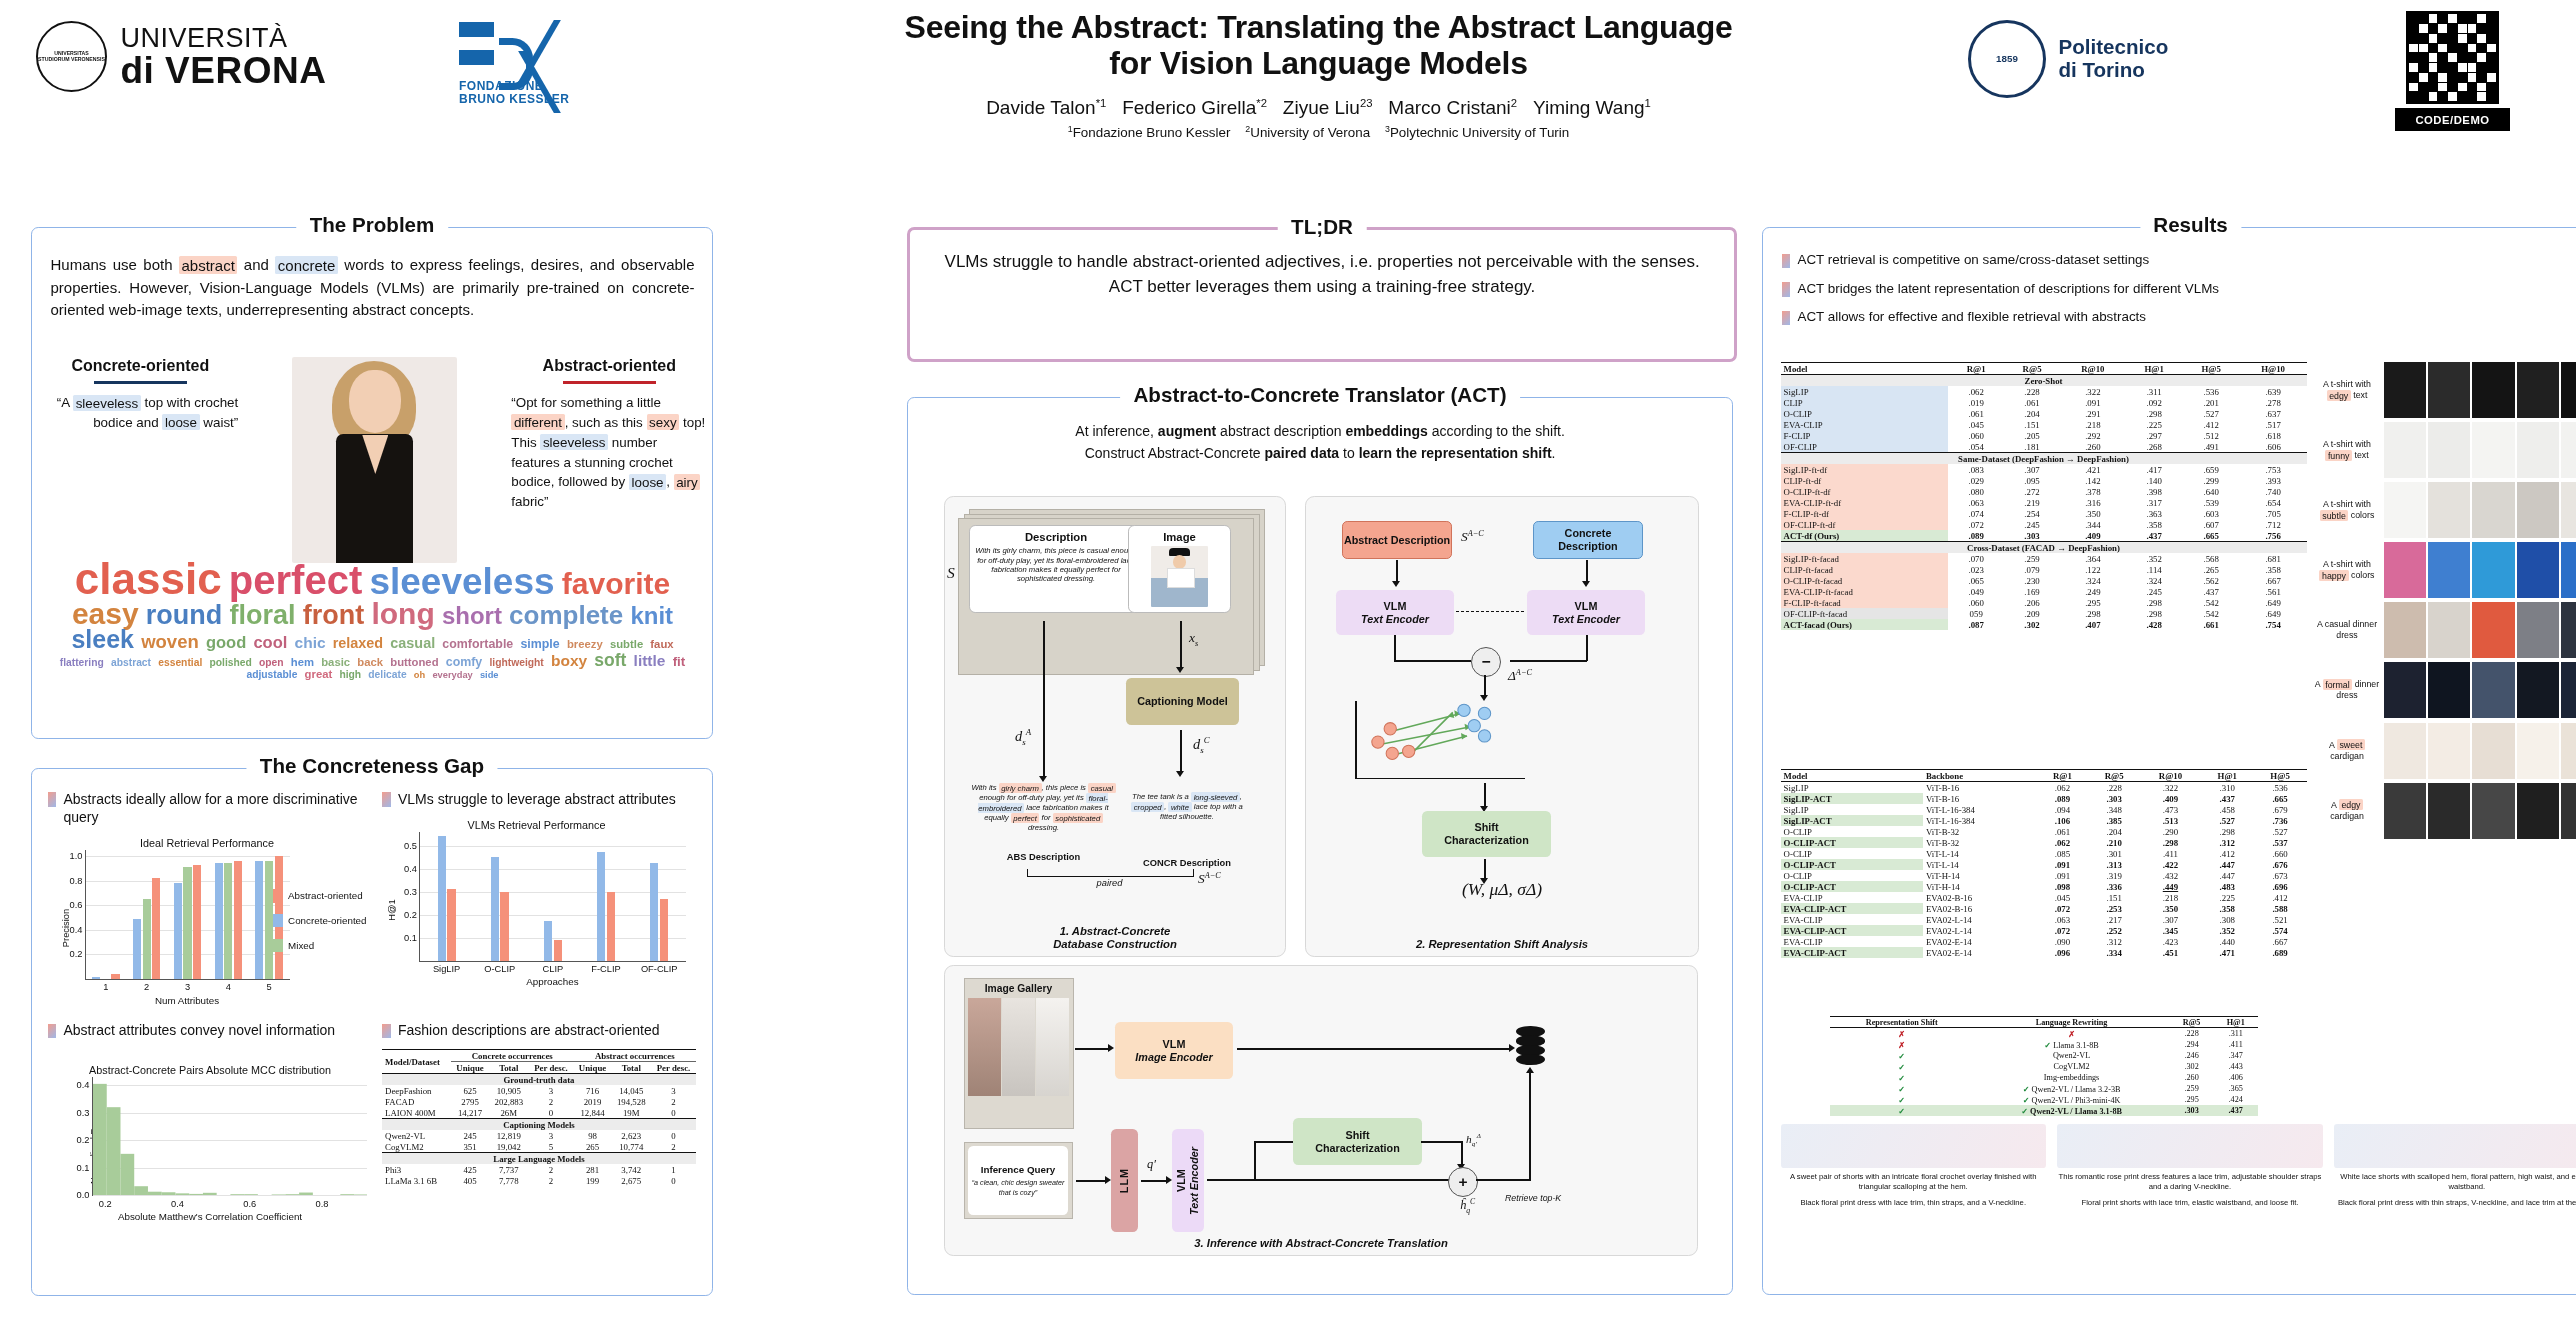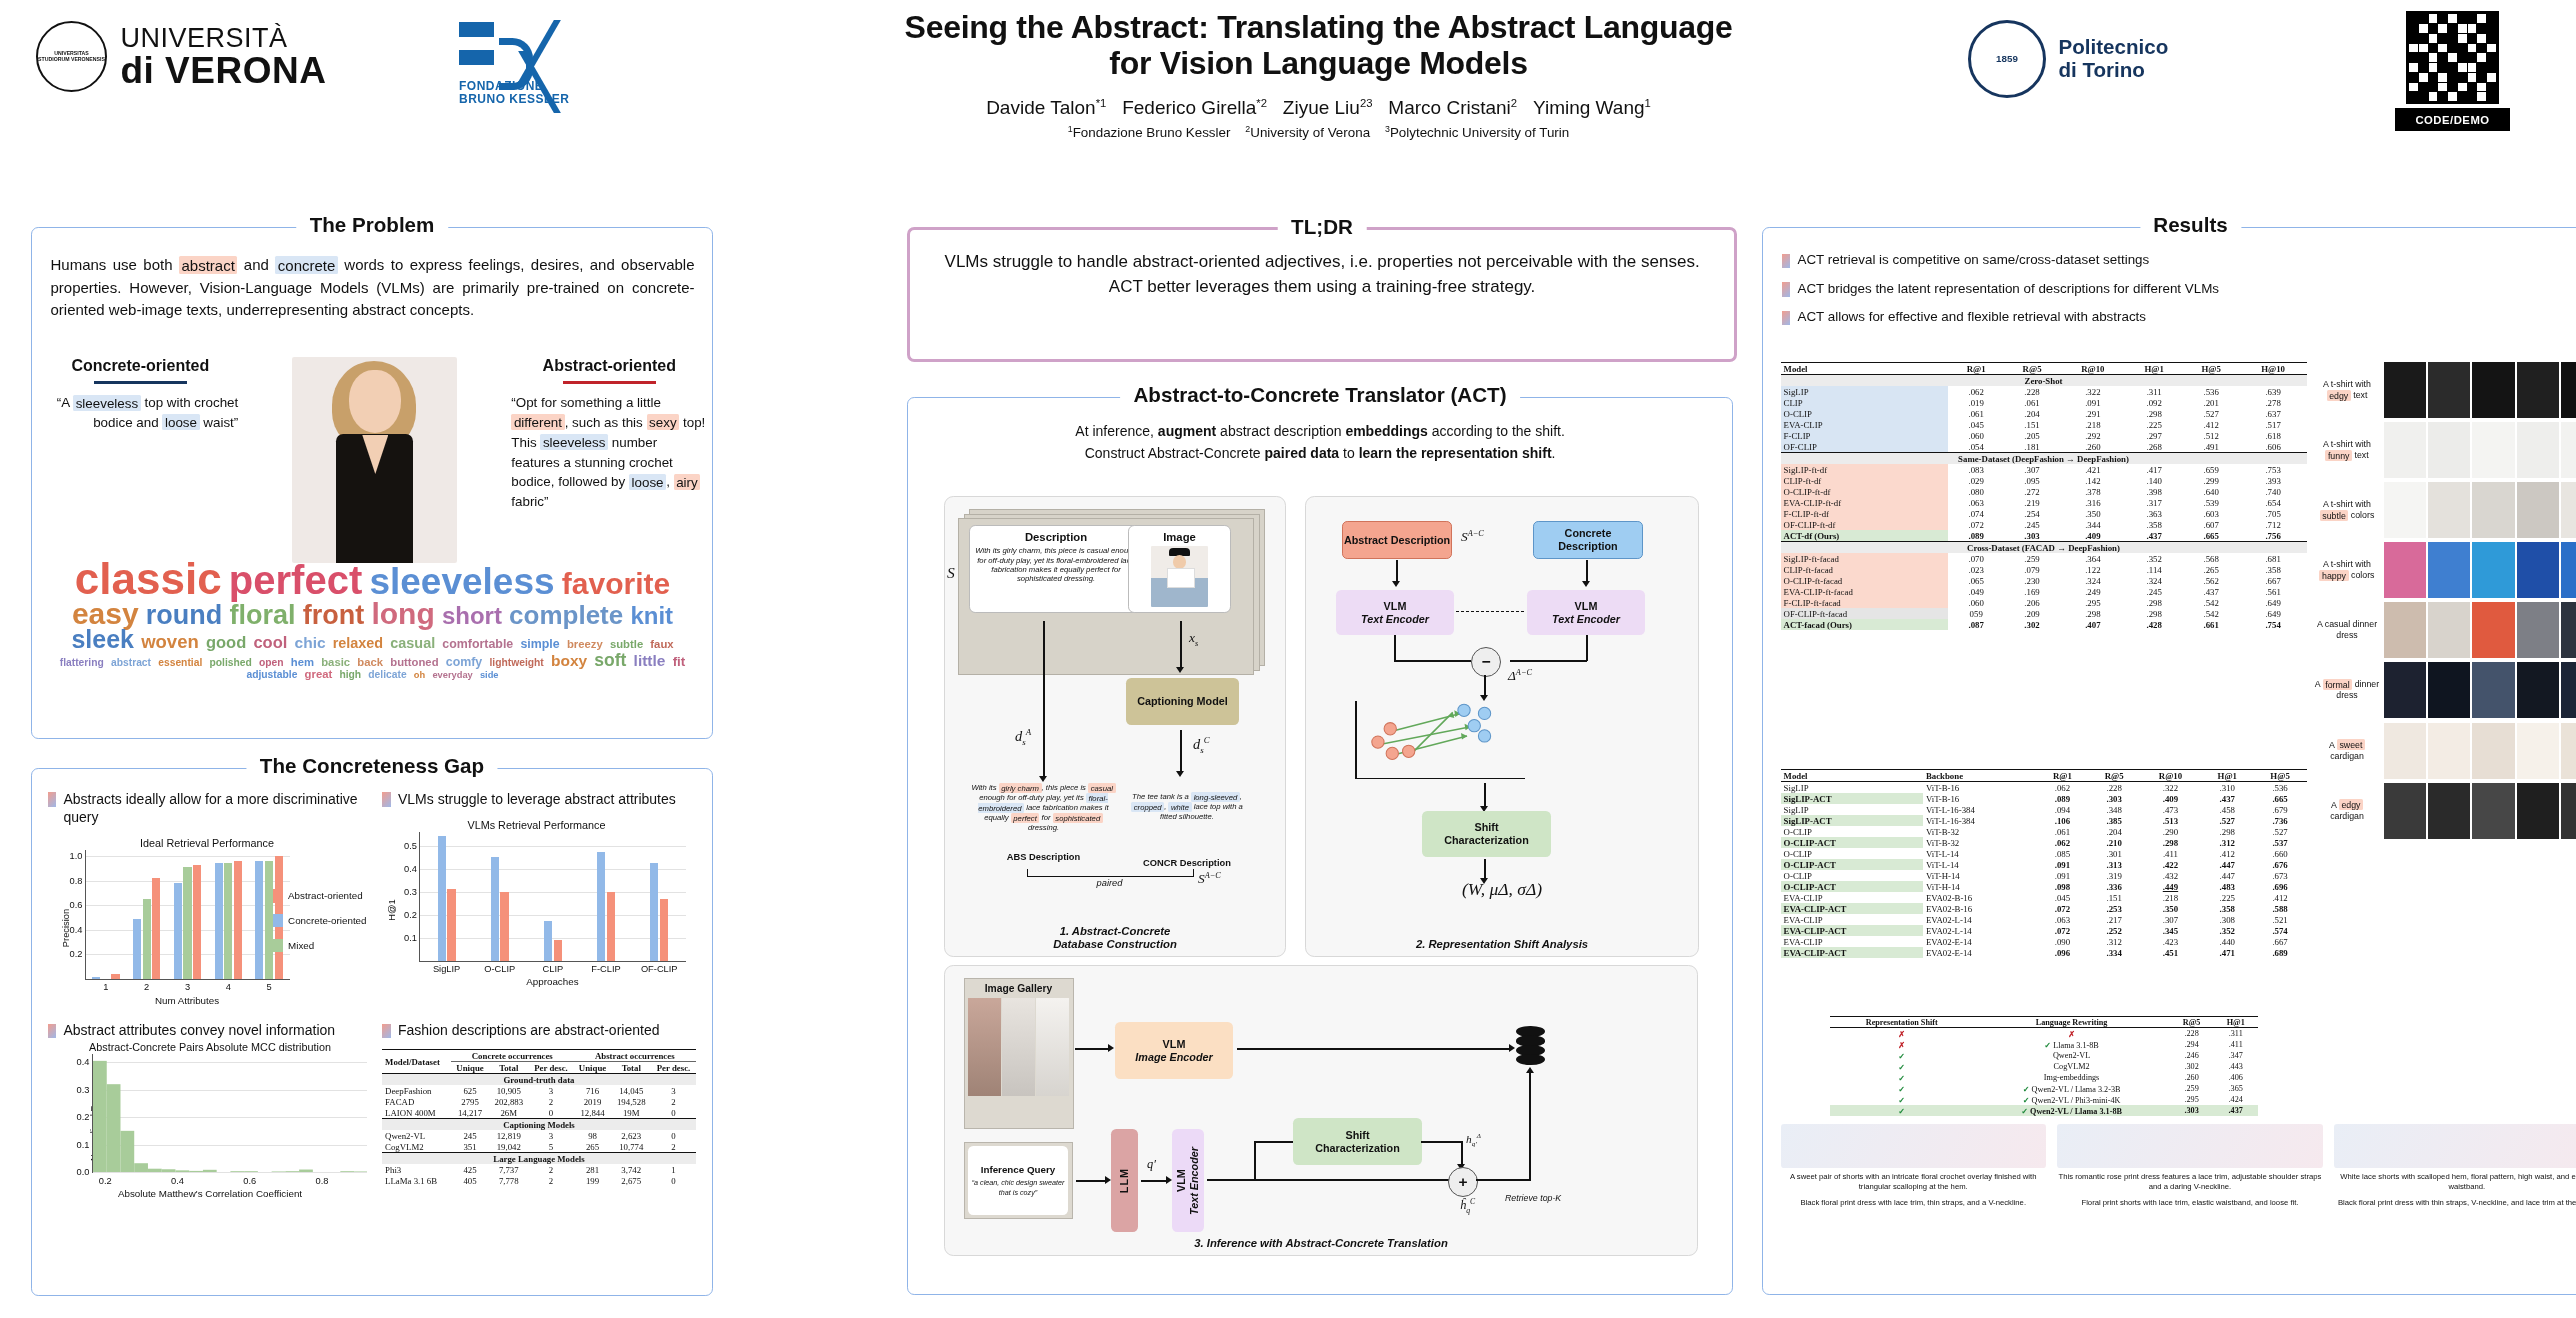--- a/index.html
+++ b/index.html
@@ -420,21 +420,21 @@
             <div class="axis-x-label">Approaches</div>
           </div>
         </div>
     </div>
 
     <div class="g-quad" style="left:15.5px;top:252px;width:325px;">
       <div class="bullet">
         <span class="bsq"></span>
         <span>Abstract attributes convey novel information</span>
       </div>
-      <div class="chart-box" id="chart3" style="margin-top:2px;">
+      <div class="chart-box" id="chart3" style="margin-top:25px;">
           <div class="chart-title">Abstract-Concrete Pairs Absolute MCC distribution</div>
           <div style="position:relative;padding-left:44px;padding-right:5.2px;">
             <div class="axis-y-label">Normalized Frequence</div>
             <div class="plot" style="height:118px;">
               <div class="gridline" style="top:118px;"></div>
               <div class="ytick" style="top:118px;">0.0</div>
               <div class="gridline" style="top:91px;"></div>
               <div class="ytick" style="top:91px;">0.1</div>
               <div class="gridline" style="top:63px;"></div>
               <div class="ytick" style="top:63px;">0.2</div>

